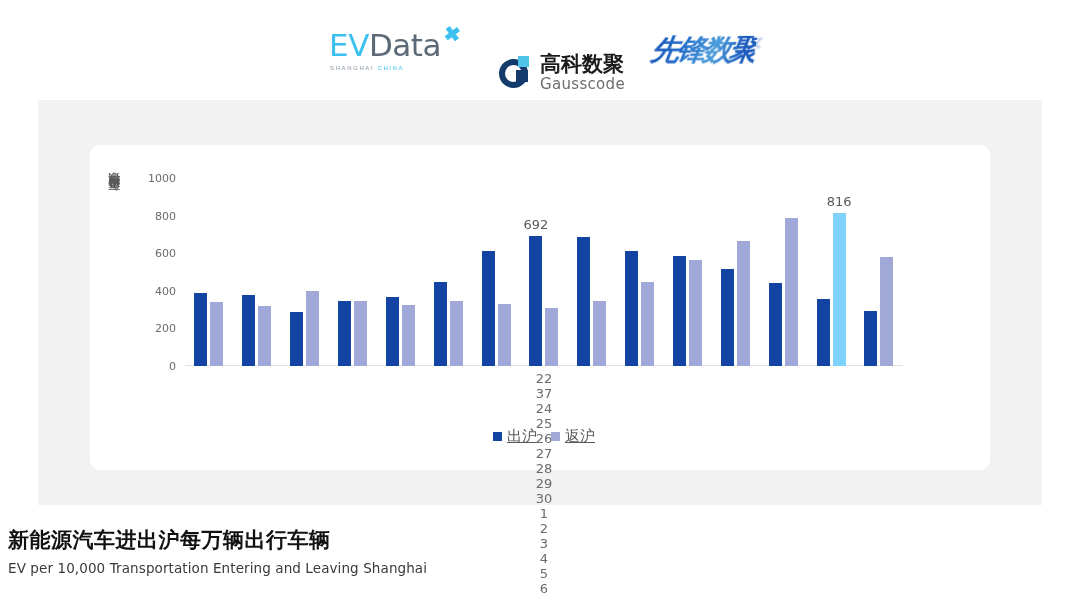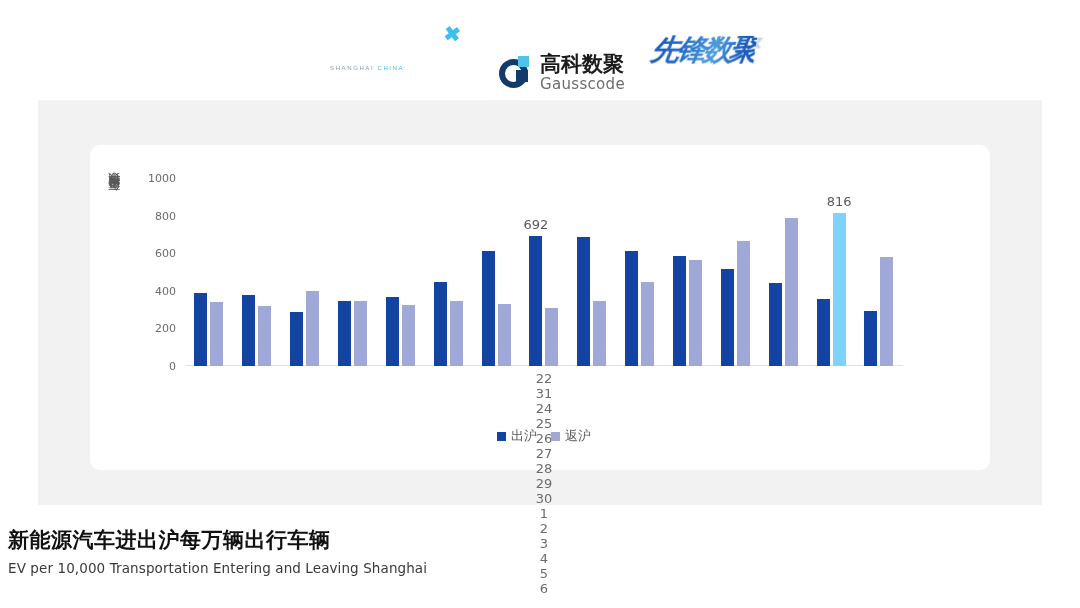--- a/index.html
+++ b/index.html
@@ -206,23 +206,24 @@
     letter-spacing: 1px;
   }
   .legend {
     position: absolute;
     left: 95px; top: 282px;
     width: 718px;
     display: flex;
     align-items: center;
     justify-content: center;
     gap: 14px;
-    font-size: 13px;
+    font-size: 15px;
     color: #595959;
     font-family: "DejaVu Sans", sans-serif;
+    text-decoration: underline;
   }
   .legend-item { display: flex; align-items: center; gap: 5px; }
   .legend-swatch { width: 9px; height: 9px; display: inline-block; }
   .legend-swatch.out { background: #1344a4; }
   .legend-swatch.ret { background: #a0a8d8; }
 
   
   .caption-wrap {
     position: absolute;
     left: 8px; top: 528px; width: 100%;
@@ -243,20 +244,21 @@
     font-family: "DejaVu Sans", sans-serif;
     letter-spacing: 0.1px;
   }
 </style>
 </head>
 <body>
 
 <div class="logo-bar">
 
   <div class="logo-evdata">
+    <div class="ev-word"><span class="ev-e">E</span><span class="ev-v">V</span><span class="ev-data">Data</span></div>
     <div class="ev-x">✖</div>
     <div class="ev-sub"><span class="s1">SHANGHAI </span><span class="s2">CHINA</span></div>
   </div>
 
   <div class="logo-gauss">
     <div class="gauss-mark">
       <div class="ring"></div>
       <div class="sq-dark"></div>
       <div class="sq-light"></div>
     </div>
@@ -350,21 +352,21 @@
             </div>
             <div class="group">
               <div class="bar out" style="height: 55.46px; background: rgb(19, 68, 164);"></div>
               <div class="bar ret" style="height: 109.228px; background: rgb(160, 168, 216);"></div>
             </div>
           </div>
       </div>
 
       <div class="x-ticks">
           <div class="x-tick">22</div>
-          <div class="x-tick">31</div>
+          <div class="x-tick">37</div>
           <div class="x-tick">24</div>
           <div class="x-tick">25</div>
           <div class="x-tick">26</div>
           <div class="x-tick">27</div>
           <div class="x-tick">28</div>
           <div class="x-tick">29</div>
           <div class="x-tick">30</div>
           <div class="x-tick">1</div>
           <div class="x-tick">2</div>
           <div class="x-tick">3</div>

